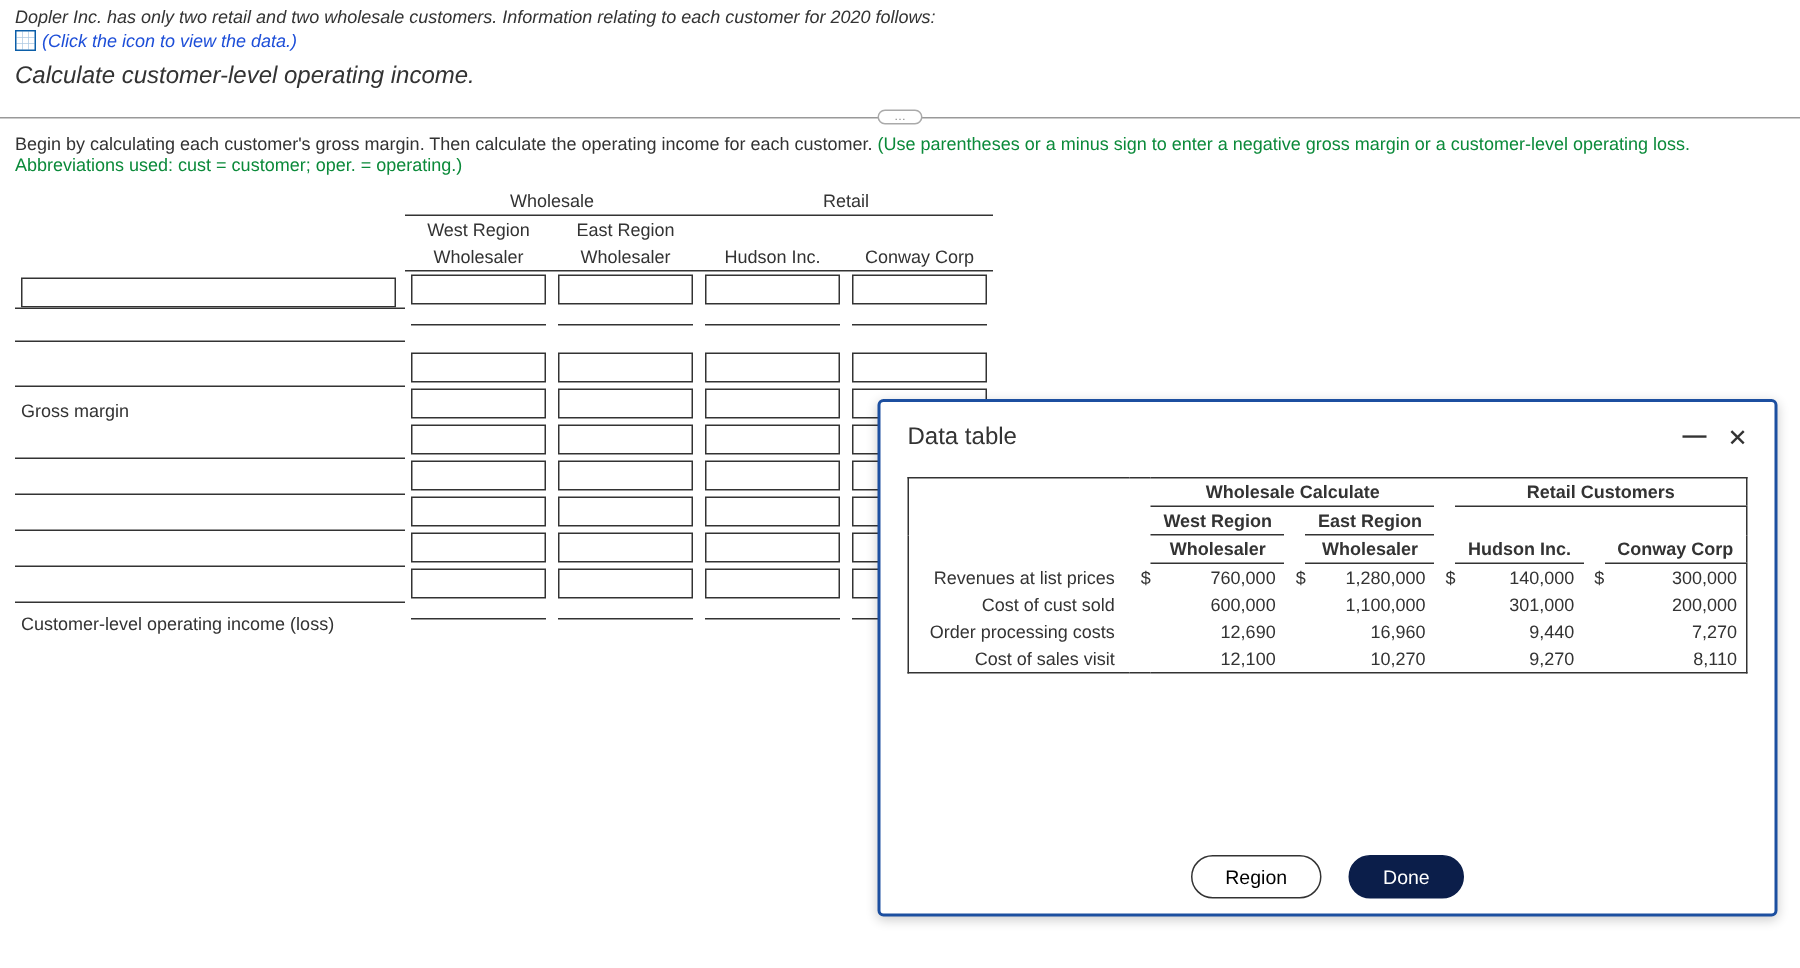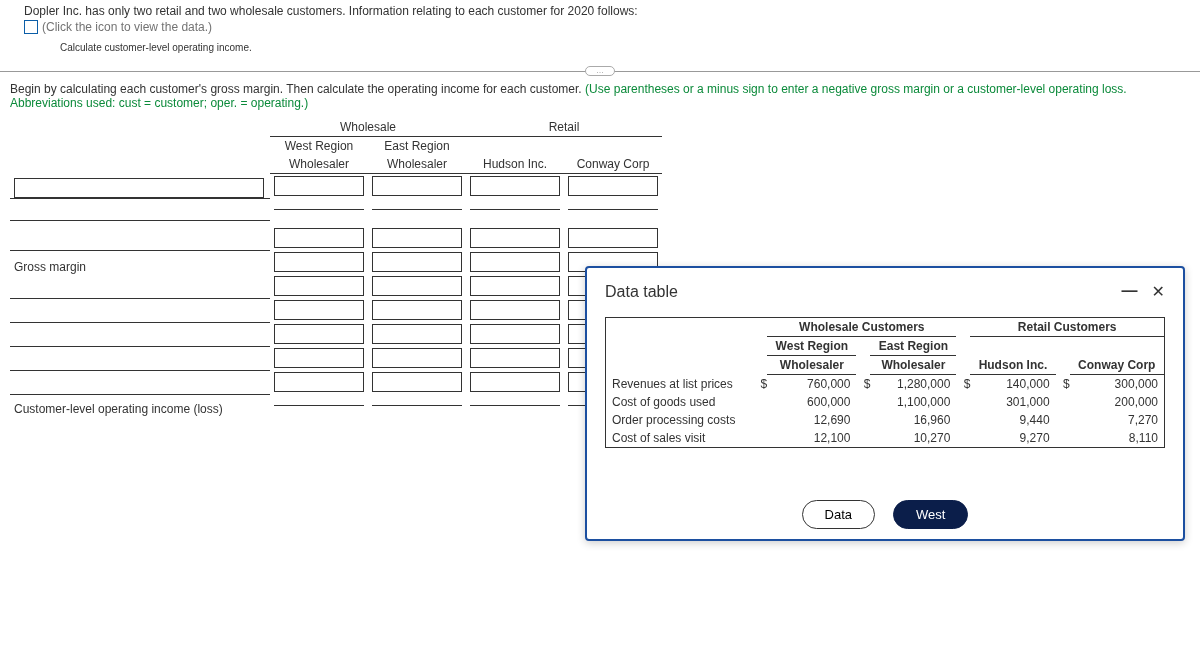--- a/index.html
+++ b/index.html
@@ -6,36 +6,36 @@
   body {
     font-family: Arial, sans-serif;
     font-size: 12px;
     color: #333;
     background: #fff;
     width: 1200px;
     height: 645px;
     position: relative;
     overflow: hidden;
   }
-  .header { padding: 4px 10px 2px 24px; }
+  .header { padding: 4px 10px 2px 10px; font-style: italic; }
   .intro-line { font-size: 12px; margin-bottom: 2px; }
   .icon-line { display: flex; align-items: center; gap: 4px; margin-bottom: 8px; }
   .grid-icon {
     width: 14px; height: 14px;
     border: 1.5px solid #0b5ea8;
     display: grid;
     grid-template-columns: 1fr 1fr 1fr;
     grid-template-rows: 1fr 1fr 1fr;
     gap: 0.5px;
     background: #0b5ea8;
   }
   .grid-icon div { background: #fff; }
-  .link-text { color: #737373; }
+  .link-text { color: #1d4ed8; }
   .requirement-title { font-weight: bold; font-size: 12px; }
-  .requirement-desc { font-size: 10px; margin-bottom: 10px; margin-left: 36px; }
+  .requirement-desc { font-size: 16px; margin-bottom: 10px; }
   .hr-line { border-top: 1px solid #999; margin: 6px 0 2px 0; position: relative; }
   .hr-handle {
     position: absolute;
     left: 50%;
     transform: translateX(-50%);
     top: -6px;
     width: 30px; height: 10px;
     border: 1px solid #aaa;
     border-radius: 5px;
     background: #fff;
@@ -80,21 +80,21 @@
   .ws-table td.underline-row div {
     width: 90px; border-top: 1px solid #333; height:1px; margin:0 auto;
   }
 
   
   .modal {
     position: absolute;
     left: 585px;
     top: 266px;
     width: 600px;
-    height: 275px;
+    height: 345px;
     background: #fff;
     border: 2px solid #1c4fa0;
     border-radius: 4px;
     box-shadow: 0 2px 8px rgba(0,0,0,0.2);
     padding: 14px 18px 10px 18px;
     display: flex;
     flex-direction: column;
   }
   .modal-header {
     display: flex;
@@ -112,21 +112,21 @@
     width: 100%;
     font-size: 12px;
     border: 1px solid #333;
   }
   .data-table th, .data-table td {
     padding: 2px 6px;
     text-align: right;
     white-space: nowrap;
   }
   .data-table th { font-weight: bold; text-align: center; }
-  .data-table td.label { text-align: left; padding-right: 10px; }
+  .data-table td.label { text-align: right; padding-right: 10px; }
   .data-table .dollar { width: 14px; text-align: right; padding: 0 0 0 2px; }
   .data-table .group-row th { border-bottom: 1px solid #333; }
   .data-table .sub-row th { border-bottom: 1px solid #333; }
   .data-table .sub-row th.nosub { border-bottom: none; }
 
   .modal-footer {
     display: flex;
     justify-content: center;
     gap: 18px;
     padding-top: 14px;
@@ -298,21 +298,21 @@
       <span style="font-weight:bold;">—</span>
       <span>✕</span>
     </div>
   </div>
   <div class="data-table-wrap">
     <table class="data-table">
       <tbody>
           <tr class="group-row">
         <th style="border-bottom:none"></th>
         <th style="border-bottom:none"></th>
-        <th colspan="3">Wholesale Customers</th>
+        <th colspan="3">Wholesale Calculate</th>
         <th style="border-bottom:none"></th>
         <th colspan="3">Retail Customers</th>
       </tr>
       <tr class="sub-row">
         <th class="nosub"></th>
         <th class="nosub"></th>
         <th>West Region</th>
         <th class="nosub"></th>
         <th>East Region</th>
         <th class="nosub"></th>
@@ -338,21 +338,21 @@
             <td class="dollar">$</td>
             <td>760,000</td>
             <td class="dollar">$</td>
             <td>1,280,000</td>
             <td class="dollar">$</td>
             <td>140,000</td>
             <td class="dollar">$</td>
             <td>300,000</td>
           </tr>
           <tr>
-            <td class="label">Cost of goods used</td>
+            <td class="label">Cost of cust sold</td>
             <td class="dollar"></td>
             <td>600,000</td>
             <td class="dollar"></td>
             <td>1,100,000</td>
             <td class="dollar"></td>
             <td>301,000</td>
             <td class="dollar"></td>
             <td>200,000</td>
           </tr>
           <tr>
@@ -374,16 +374,16 @@
             <td>10,270</td>
             <td class="dollar"></td>
             <td>9,270</td>
             <td class="dollar"></td>
             <td>8,110</td>
           </tr>
         </tbody>
     </table>
   </div>
   <div class="modal-footer">
-    <button class="btn btn-outline">Data</button>
-    <button class="btn btn-primary">West</button>
+    <button class="btn btn-outline">Region</button>
+    <button class="btn btn-primary">Done</button>
   </div>
 </div>
 
 </body></html>

